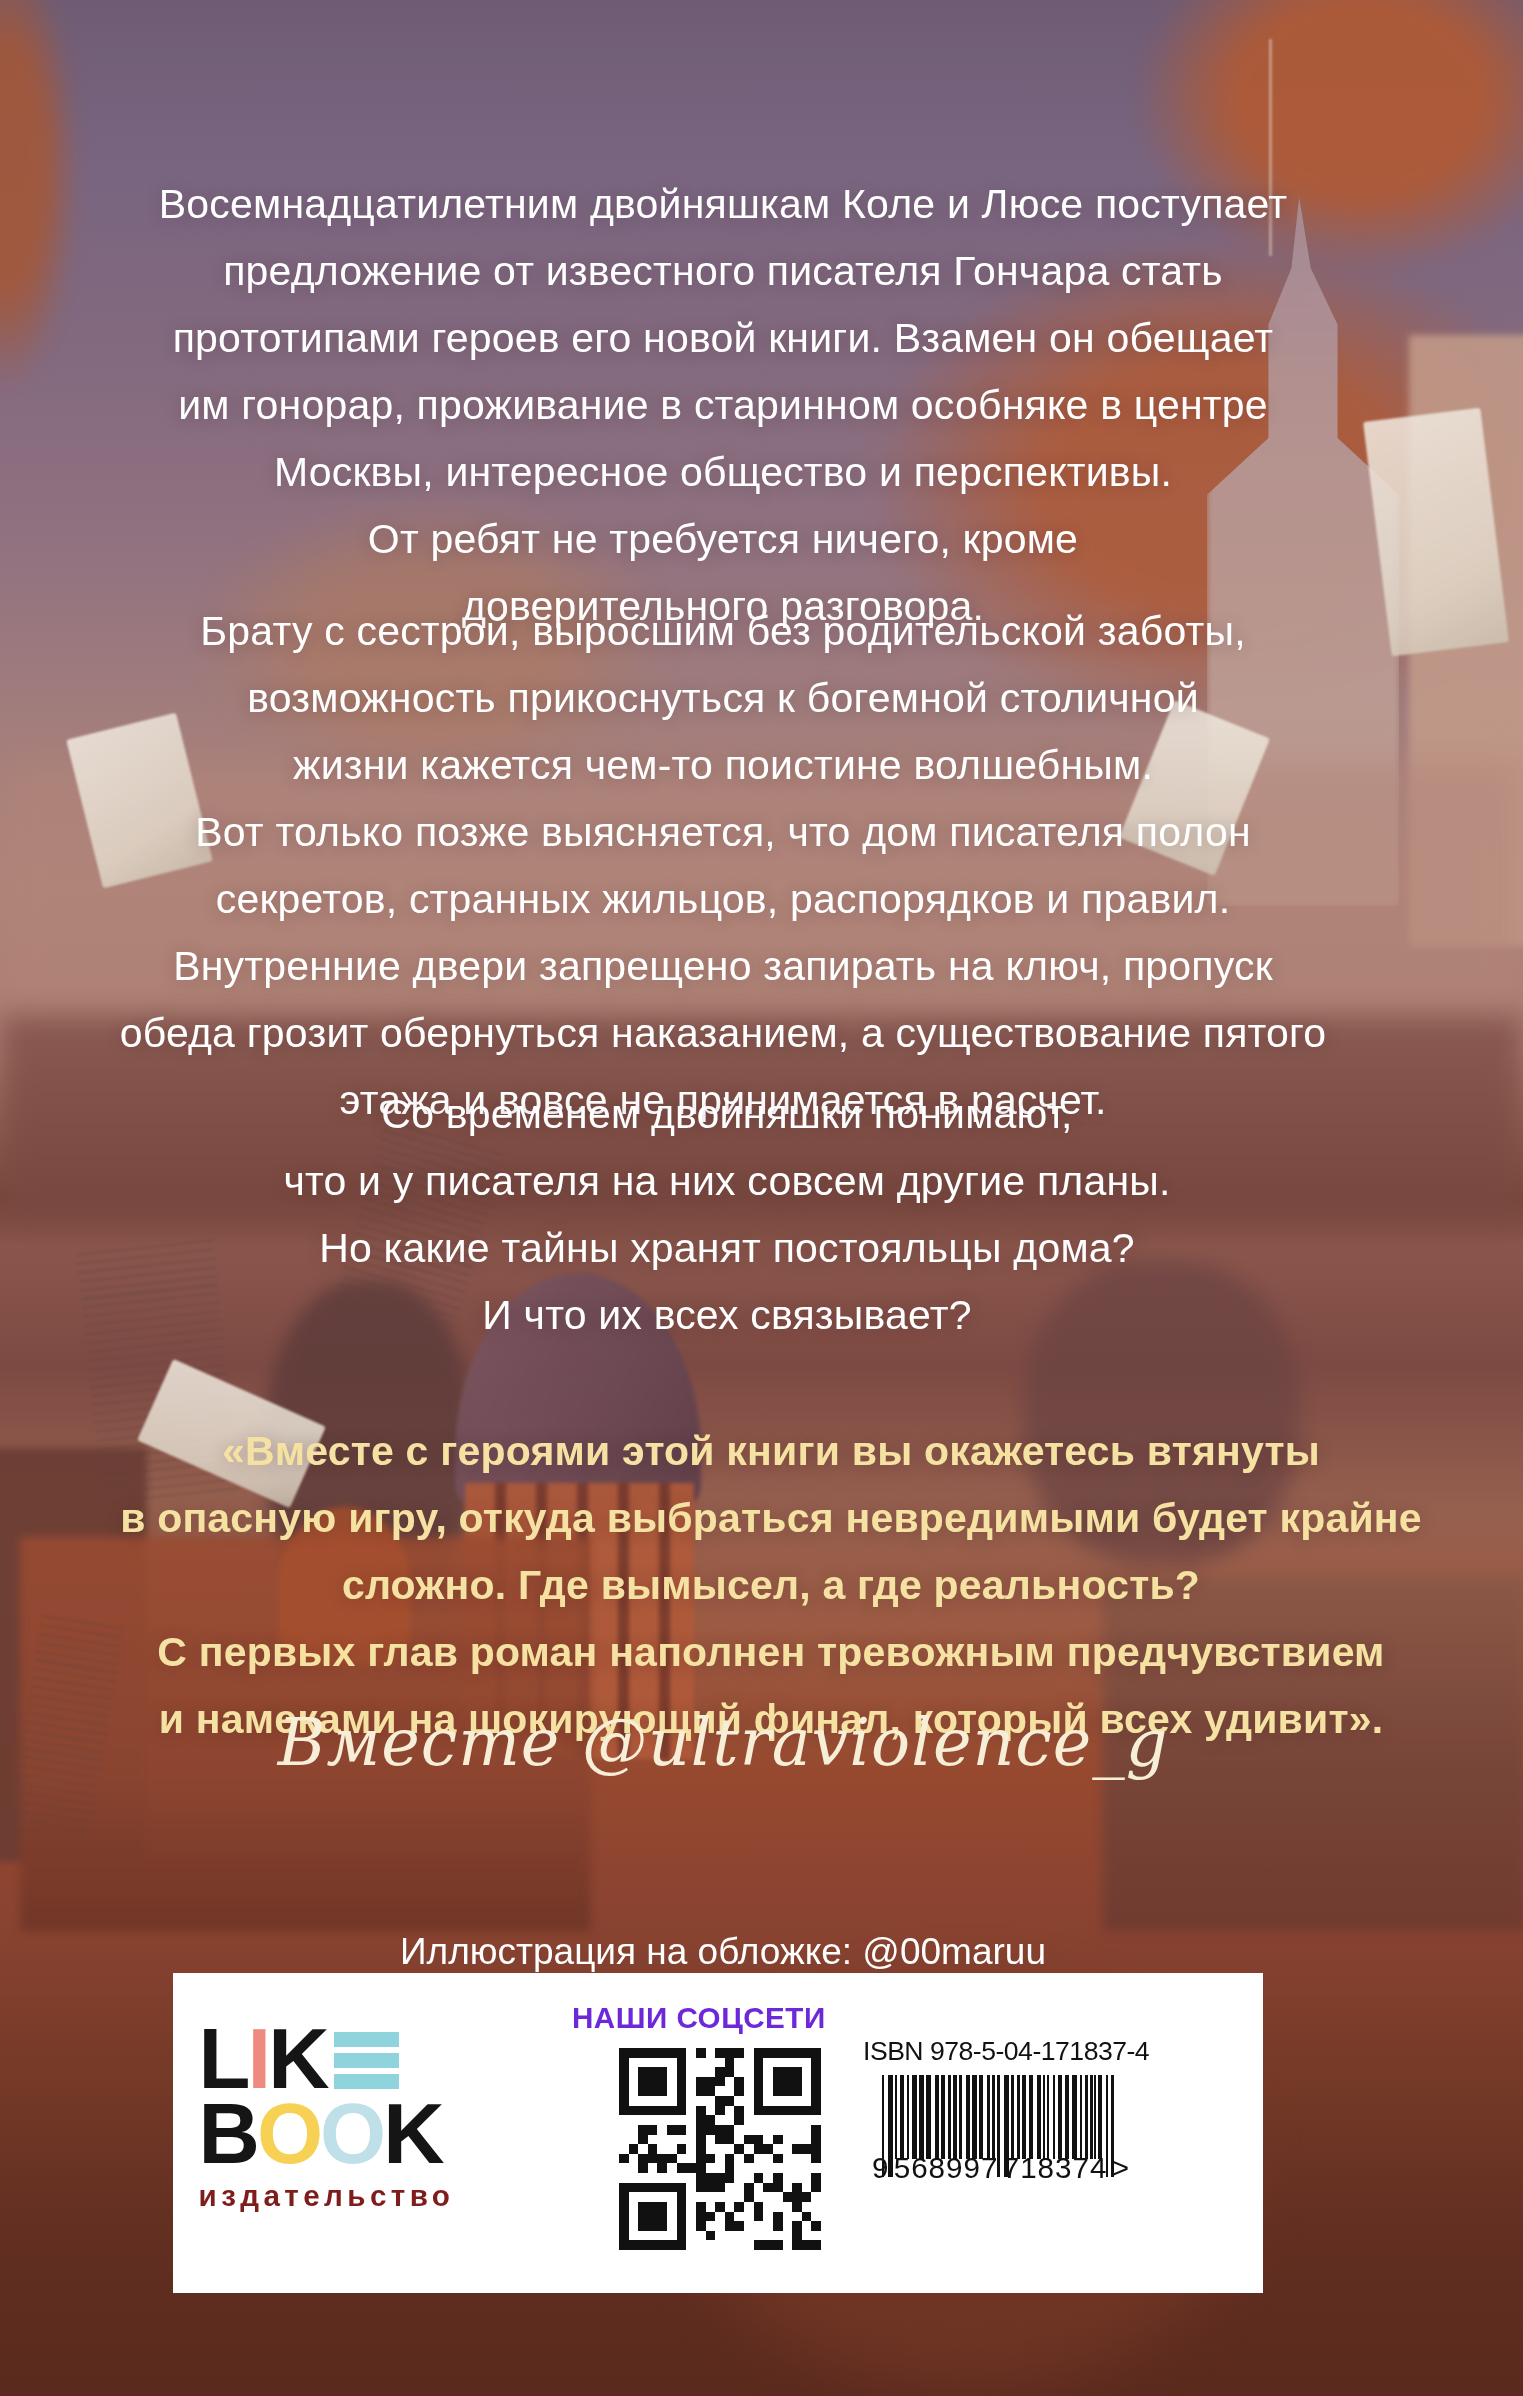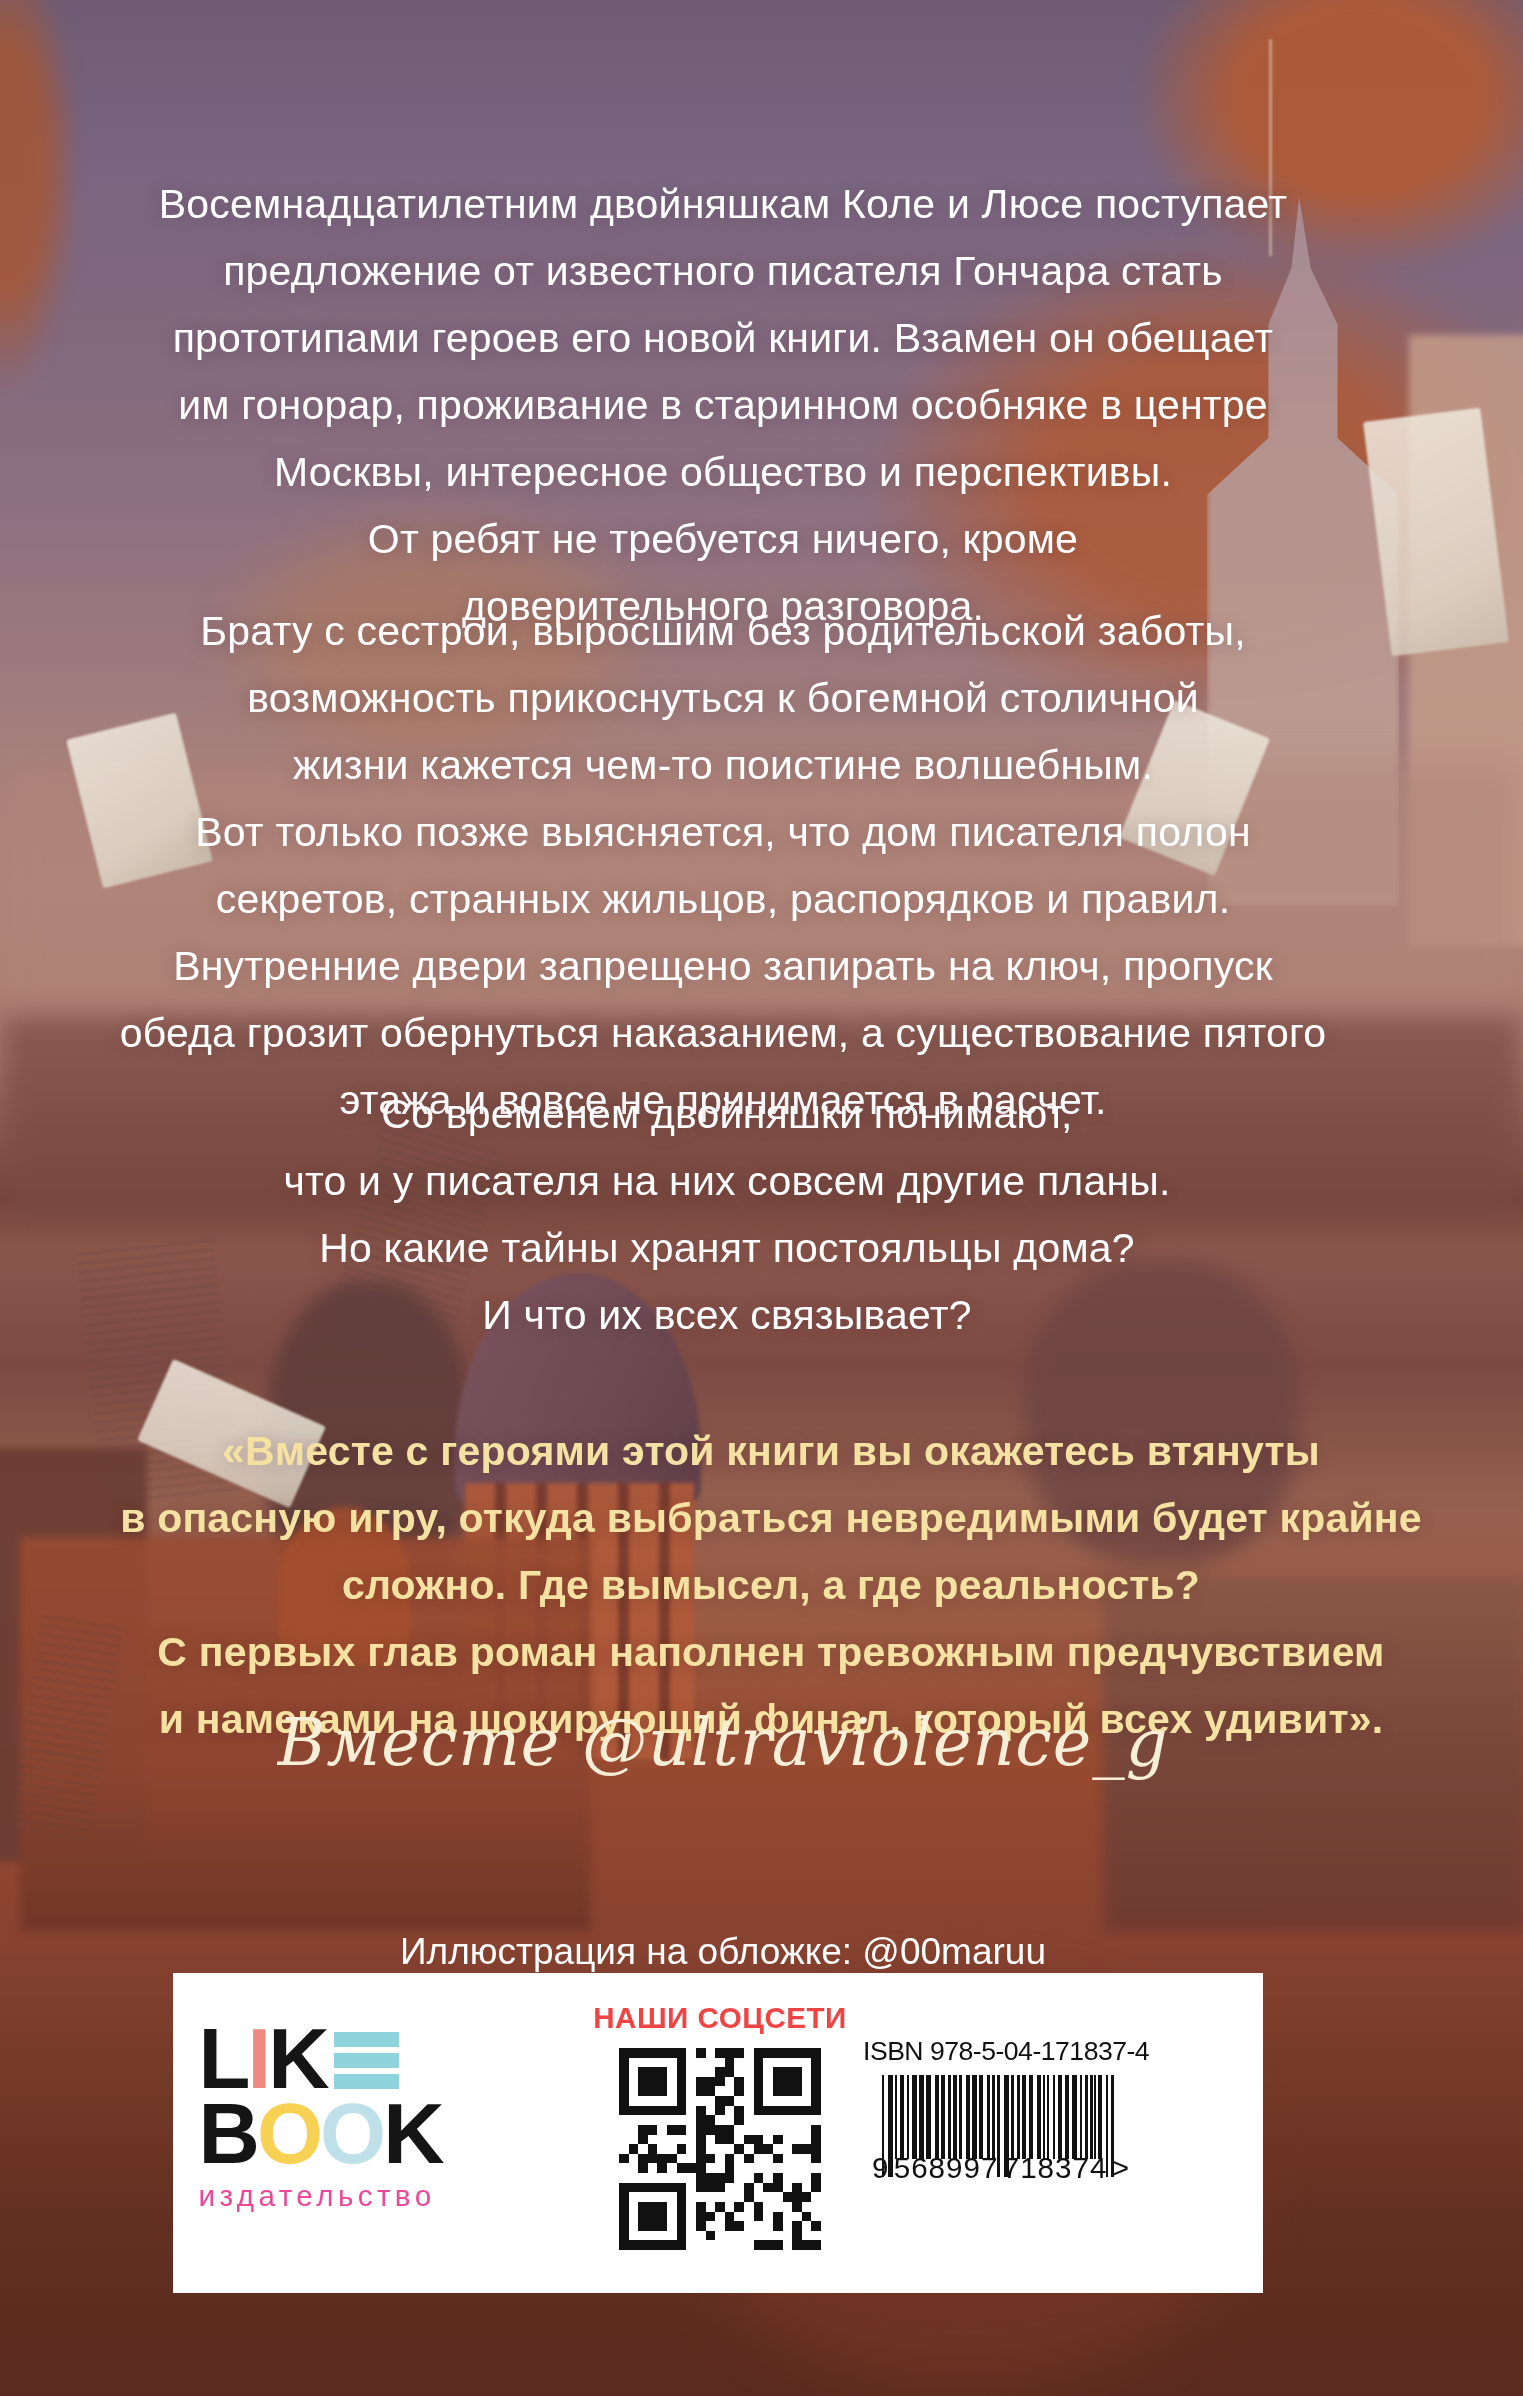--- a/index.html
+++ b/index.html
@@ -81,22 +81,22 @@
   .card{position:absolute;left:173px;top:1973px;width:1090px;height:320px;background:#ffffff;}
   .logo{position:absolute;left:25.6px;top:49px;width:256px;color:#151515;}
   .logo-row{display:flex;align-items:flex-end;line-height:.88;}
   .logo-big{font-size:85px;font-weight:800;letter-spacing:-3px;}
   .logo-i{color:#ef8a80;}
   .ebars{display:flex;flex-direction:column;justify-content:space-between;
     width:65px;height:57px;margin:0 0 7.9px 7.9px;}
   .ebars span{display:block;height:14.8px;background:#8fd4dd;}
   .logo-o1{color:#f7d154;}
   .logo-o2{color:#bfe0e8;}
-  .logo-sub{margin-top:7.9px;font-size:29.6px;letter-spacing:4.4px;font-weight:400;color:#ec4899;}
-  .social{position:absolute;left:399px;top:27.6px;width:296px;text-align:center;color:#ef4444;}
+  .logo-sub{margin-top:7.9px;font-size:29.6px;letter-spacing:4.4px;font-weight:700;color:#7f1d1d;}
+  .social{position:absolute;left:399px;top:27.6px;width:296px;color:#6d28d9;}
   .social-label{font-size:29.6px;font-weight:bold;letter-spacing:0.5px;}
   .qr{width:202px;height:202px;margin:13.8px auto 0;}
   .qr svg{width:100%;height:100%;shape-rendering:crispEdges;}
   .isbn{position:absolute;left:690px;top:63px;width:276px;text-align:right;color:#111;}
   .isbn-label{font-size:26.6px;letter-spacing:-0.5px;white-space:nowrap;}
   .barcode{width:246px;height:102px;margin:7.9px auto 0;}
   .barcode svg{width:100%;height:100%;shape-rendering:crispEdges;}
   .digits{display:flex;justify-content:space-between;align-items:center;
     width:258px;margin:0 auto;font-size:29.6px;letter-spacing:1px;margin-top:-25.6px;}
   .digits .d{background:transparent;}

